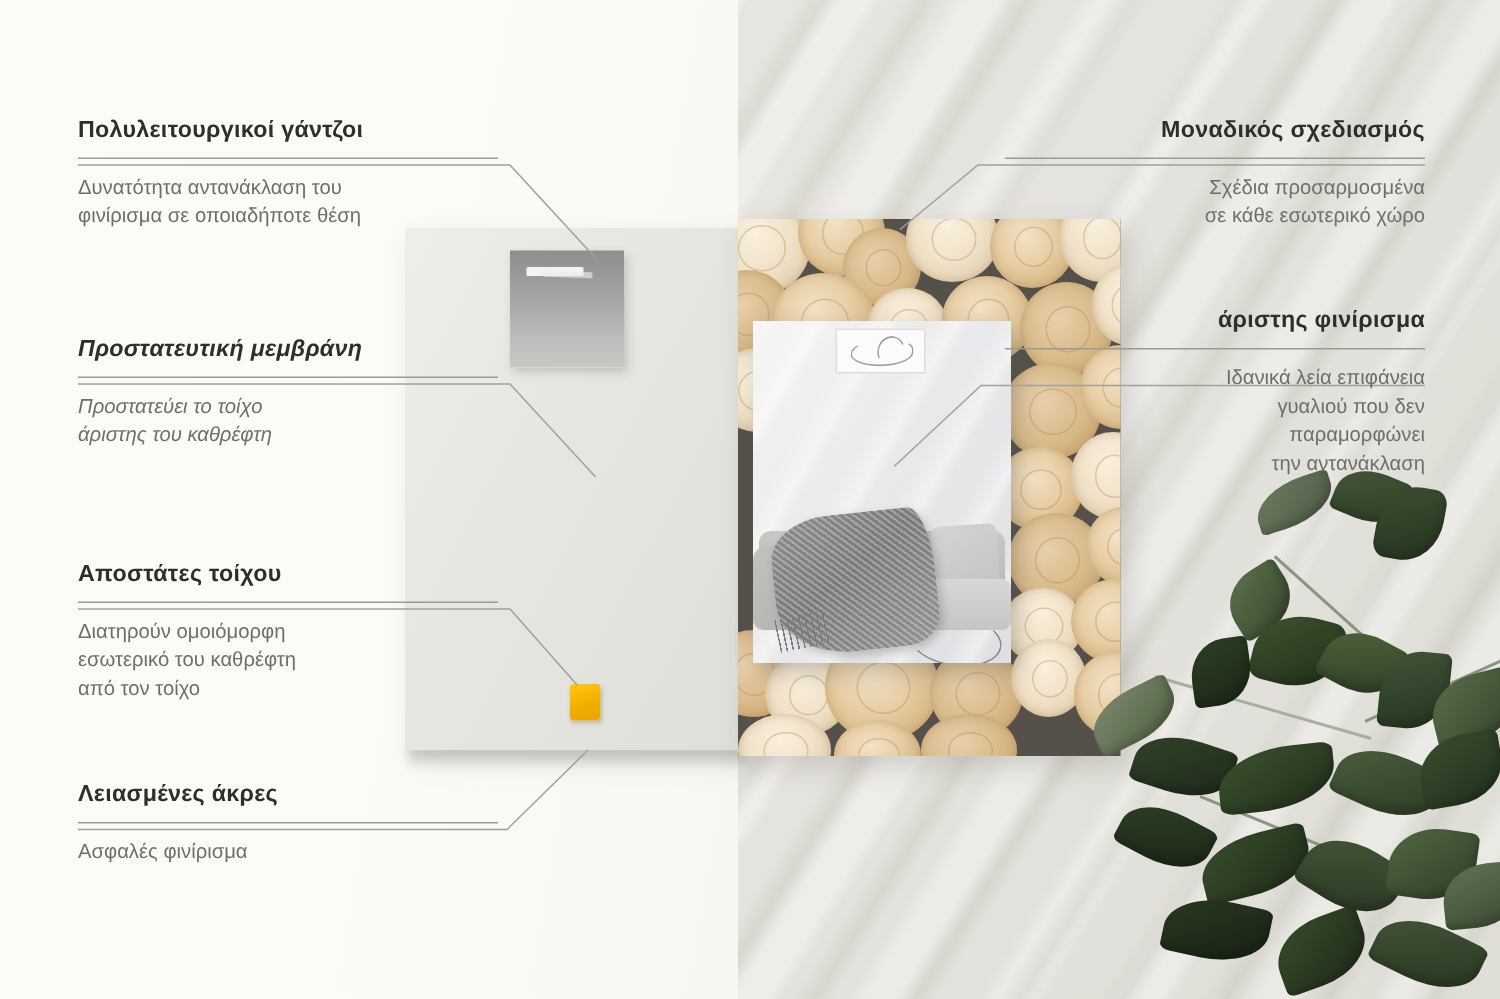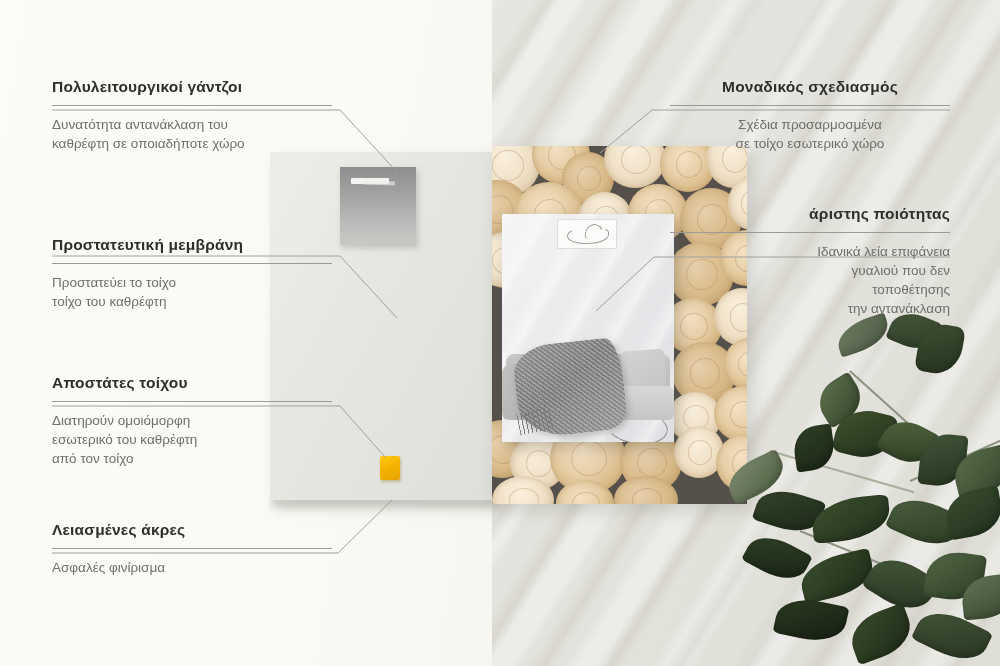--- a/index.html
+++ b/index.html
@@ -317,30 +317,30 @@
       <polyline points="950,110 652,110 600,153"></polyline>
       <polyline points="950,257 654,257 596,311"></polyline>
     </g>
   </svg>
 
   <div class="feat" style="left:52px; top:78px; width:280px;">
     <div class="ttl">Πολυλειτουργικοί γάντζοι</div>
     <div class="rule"></div>
     <div class="desc">
       <div>Δυνατότητα αντανάκλαση του</div>
-      <div>καθρέφτη σε οποιαδήποτε χώρο</div>
-    </div>
-  </div>
-
-  <div class="feat" style="left:52px; top:236px; width:280px;">
+      <div>φινίρισμα σε οποιαδήποτε θέση</div>
+    </div>
+  </div>
+
+  <div class="feat" style="left:52px; top:224px; width:280px;font-style:italic;">
     <div class="ttl">Προστατευτική μεμβράνη</div>
     <div class="rule"></div>
     <div class="desc">
       <div>Προστατεύει το τοίχο</div>
-      <div>τοίχο του καθρέφτη</div>
+      <div>άριστης του καθρέφτη</div>
     </div>
   </div>
 
   <div class="feat" style="left:52px; top:374px; width:280px;">
     <div class="ttl">Αποστάτες τοίχου</div>
     <div class="rule"></div>
     <div class="desc">
       <div>Διατηρούν ομοιόμορφη</div>
       <div>εσωτερικό του καθρέφτη</div>
       <div>από τον τοίχο</div>
@@ -348,35 +348,35 @@
   </div>
 
   <div class="feat" style="left:52px; top:521px; width:280px;">
     <div class="ttl">Λειασμένες άκρες</div>
     <div class="rule"></div>
     <div class="desc">
       <div>Ασφαλές φινίρισμα</div>
     </div>
   </div>
 
-  <div class="feat right" style="left:670px; top:78px; width:280px;text-align:center;">
+  <div class="feat right" style="left:670px; top:78px; width:280px;">
     <div class="ttl">Μοναδικός σχεδιασμός</div>
     <div class="rule"></div>
     <div class="desc">
       <div>Σχέδια προσαρμοσμένα</div>
-      <div>σε τοίχο εσωτερικό χώρο</div>
+      <div>σε κάθε εσωτερικό χώρο</div>
     </div>
   </div>
 
   <div class="feat right" style="left:670px; top:205px; width:280px;">
     <div class="ttl">
-      <div>άριστης ποιότητας</div>
+      <div>άριστης φινίρισμα</div>
     </div>
     <div class="rule"></div>
     <div class="desc">
       <div>Ιδανικά λεία επιφάνεια</div>
       <div>γυαλιού που δεν</div>
-      <div>τοποθέτησης</div>
+      <div>παραμορφώνει</div>
       <div>την αντανάκλαση</div>
     </div>
   </div>
 
 </div>
 
 </body></html>

